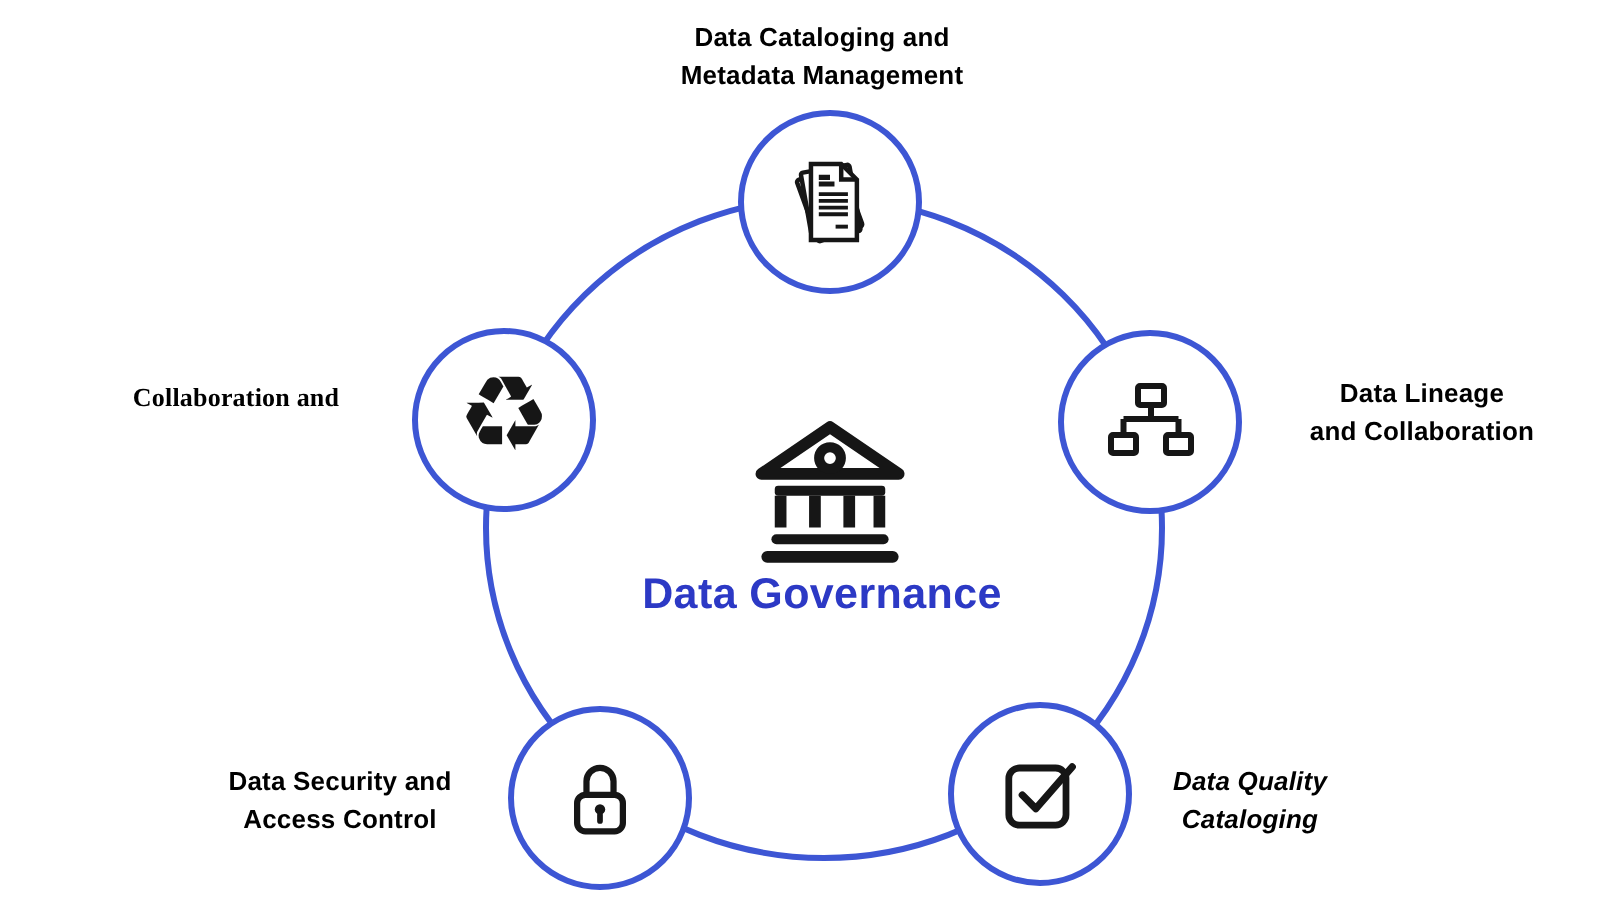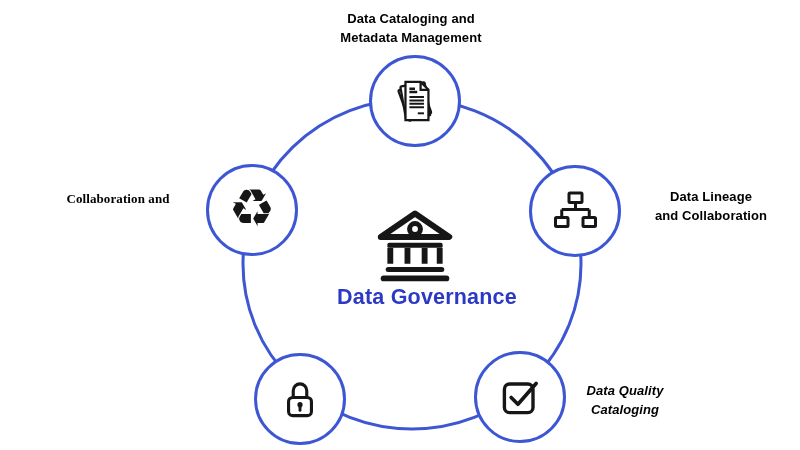--- a/index.html
+++ b/index.html
@@ -24,21 +24,21 @@
     text-align:center;white-space:nowrap;letter-spacing:.1px;
   }
   .lbl span{display:block;}
   .lbl-top{left:411px;top:9px;}
   .lbl-left{left:118px;top:189px;font-family:Liberation Serif, serif;}
   .lbl-right{left:690px;top:187px;margin-left:21px;}
   .lbl-bl{left:170px;top:381px;}
   .lbl-br{left:625px;top:381px;font-style:italic;}
   .center-icon{position:absolute;left:373px;top:206px;}
   .title{
-    position:absolute;left:427px;top:285px;transform:translateX(-50%);
+    position:absolute;left:411px;top:285px;transform:translateX(-50%);
     color:#2c39c5;font-weight:700;font-size:21.5px;white-space:nowrap;
     letter-spacing:.2px;
   }
   .recycle{
     font-family:"DejaVu Sans", sans-serif;font-size:52px;line-height:1;
     color:#161616;transform:translateY(-2px);
   }
 </style>
 </head>
 <body>
@@ -121,17 +121,21 @@
     <span>Metadata Management</span>
   </div>
   <div class="lbl lbl-right">
     <span>Data Lineage</span>
     <span>and Collaboration</span>
   </div>
   <div class="lbl lbl-br">
     <span>Data Quality</span>
     <span>Cataloging</span>
   </div>
+  <div class="lbl lbl-bl">
+    <span>Data Security and</span>
+    <span>Access Control</span>
+  </div>
   <div class="lbl lbl-left">
     <span>Collaboration and</span>
   </div>
 
 </div>
 
 </body></html>

